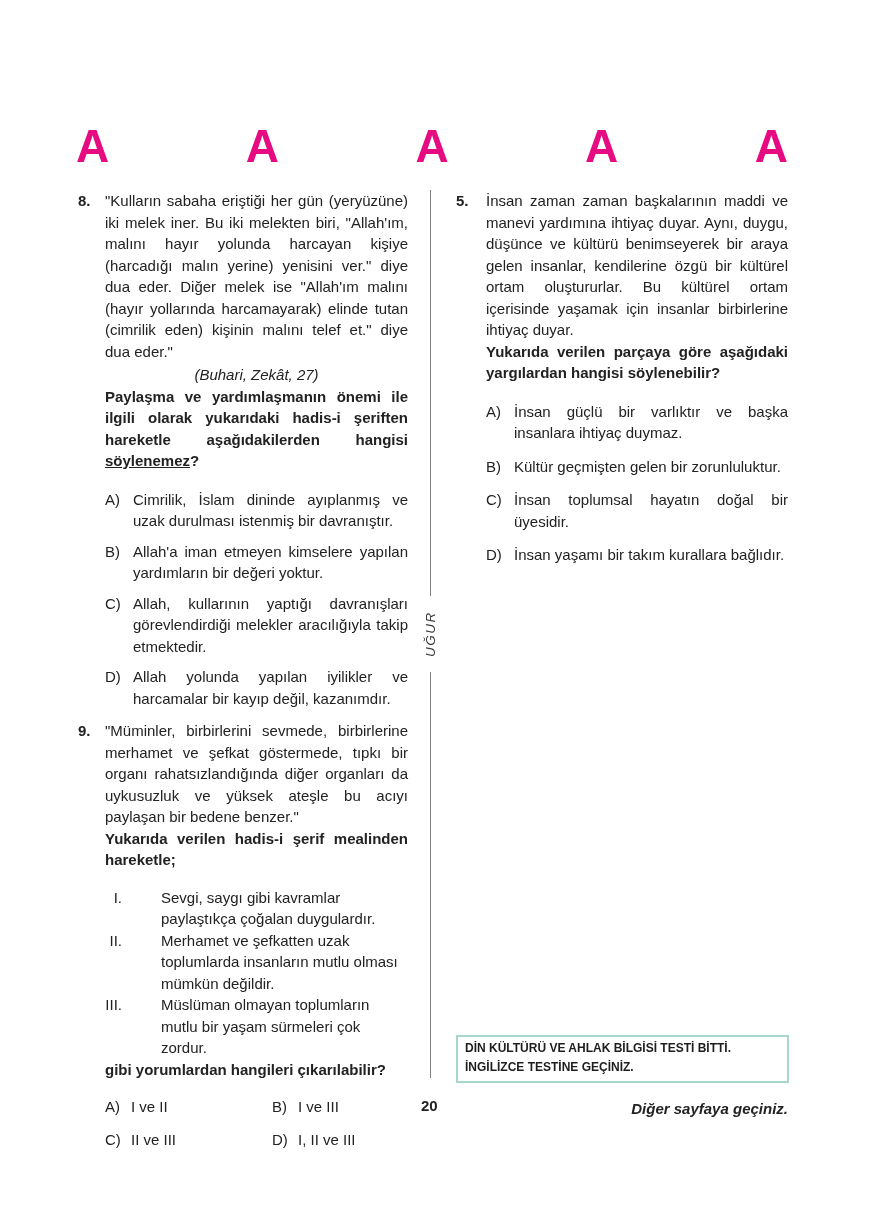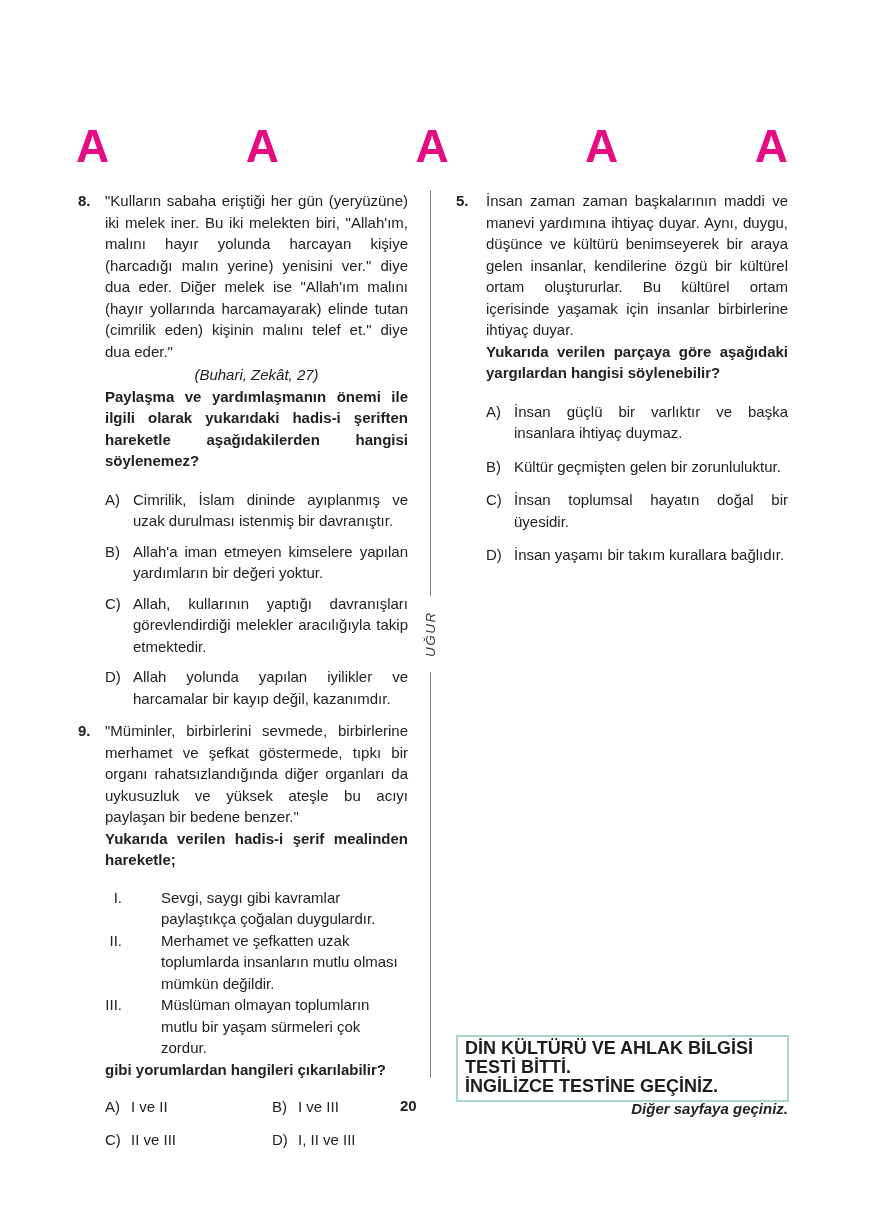--- a/index.html
+++ b/index.html
@@ -30,21 +30,21 @@
 
   .question { position:relative; }
   .q9-block { position:absolute; top:530px; left:0; width:330px; }
   .q-number { position:absolute; left:0; top:0; font-weight:bold; }
   .q-body { padding-left:27px; }
   .col-right .q-body { padding-left:30px; }
 
   .passage { text-align:justify; }
   .citation { text-align:center; font-style:italic; margin-top:2px; }
   .stem { font-weight:bold; text-align:justify; }
-  .stem .u { }
+  .stem .u { text-decoration:underline; }
 
   .options { margin-top:17px; display:flex; flex-direction:column; gap:9px; }
   .options.spread { gap:12px; }
   .option { display:flex; }
   .opt-label { flex:0 0 28px; }
   .opt-text { flex:1; text-align:justify; }
 
   .roman-items { margin-top:16px; }
   .roman-item { display:flex; }
   .roman-num { flex:0 0 24px; text-align:right; padding-right:7px; }
@@ -52,24 +52,24 @@
 
   .option-grid {
     margin-top:16px; display:grid; grid-template-columns:167px 1fr; row-gap:11px;
   }
   .grid-opt { display:flex; }
   .grid-opt .opt-label { flex:0 0 26px; }
 
   .end-box {
     position:absolute; left:456px; top:1035px; width:333px;
     border:2px solid var(--box-border); padding:2px 0 4px 7px;
-    font-weight:bold; font-size:18px; line-height:19px; color:#1d1d1d;
+    font-weight:bold; font-size:12px; line-height:19px; color:#1d1d1d;
   }
   .page-number {
-    position:absolute; top:1095px; left:400px; font-weight:bold; font-size:15px;
+    position:absolute; top:1095px; left:421px; font-weight:bold; font-size:15px;
   }
   .footer-note {
     position:absolute; top:1098px; right:92px;
     font-weight:bold; font-style:italic; font-size:15px;
   }
 </style>
 </head>
 <body>
 
 <div class="header-row">

